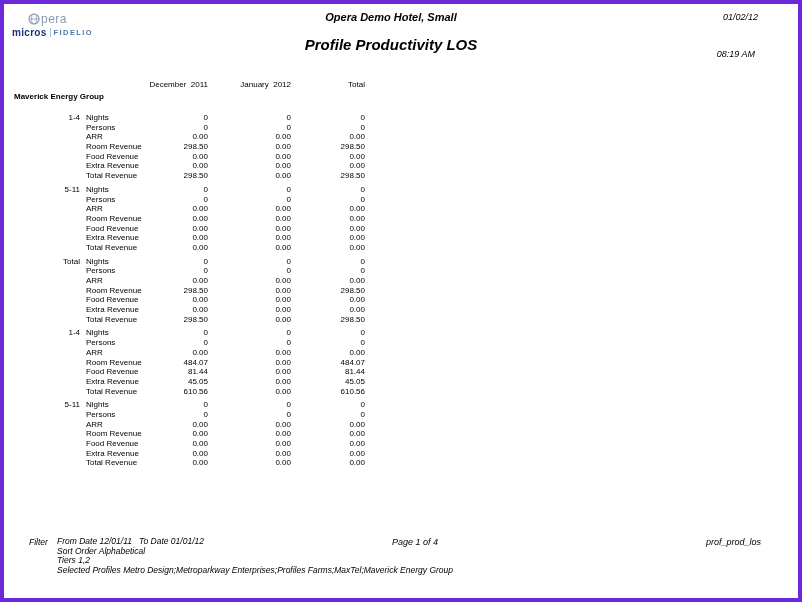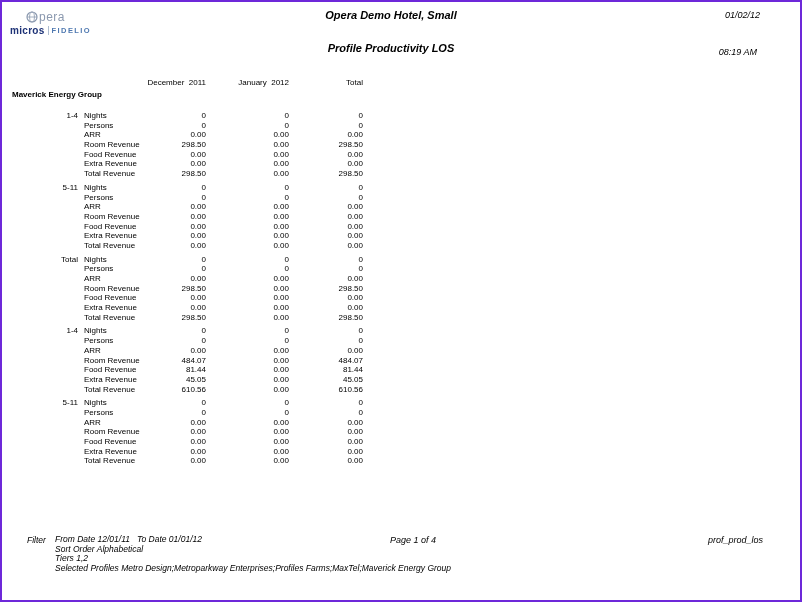--- a/index.html
+++ b/index.html
@@ -1,33 +1,33 @@
 <!DOCTYPE html>
 <html><head>
 <meta charset="utf-8">
 <style>
   html,body { margin:0; padding:0; background:#888; }
   .page {
     position:relative; width:802px; height:602px; box-sizing:border-box;
-    background:#fff; border:2px solid #6d28d9; overflow:hidden;
+    background:#fff; border:4px solid #6d28d9; overflow:hidden;
     font-family:"Liberation Sans", sans-serif; color:#000;
   }
   
   .logo { position:absolute; left:8px; top:8px; }
   .opera-row { margin-left:16px; display:flex; align-items:center; gap:1px; color:#8b99af; }
   .opera-word { font-size:12px; letter-spacing:0.5px; }
   .micros-row { margin-top:1px; display:flex; align-items:center; }
   .micros { color:#1d3276; font-weight:bold; font-size:10px; letter-spacing:0.3px; }
   .logo-divider { width:1px; height:9px; background:#aebdd0; margin:0 3px; }
   .fidelio { color:#4e78b0; font-size:7.5px; font-weight:bold; letter-spacing:1.4px; }
   
   .hotel-name { position:absolute; top:7px; left:0; right:20px; text-align:center;
     font-size:11px; font-weight:bold; font-style:italic; }
-  .report-title { position:absolute; top:40px; left:0; right:20px; text-align:center;
-    font-size:11px; font-weight:bold; font-style:italic; }
+  .report-title { position:absolute; top:32px; left:0; right:20px; text-align:center;
+    font-size:15px; font-weight:bold; font-style:italic; }
   .header-date { position:absolute; top:8px; right:40px; font-size:9px; font-style:italic; }
   .header-time { position:absolute; top:45px; right:43px; font-size:9px; font-style:italic; }
   
   .report-table { position:absolute; left:0; top:76px; width:365px; }
   .col-heads { position:relative; height:12px; font-size:8px; font-weight:normal; }
   .col-heads span { position:absolute; top:0; white-space:pre; }
   .ch-1 { right:161px; } .ch-2 { right:78px; } .ch-3 { right:4px; }
   .group-name { font-size:8px; font-weight:bold; line-height:10px; margin:0 0 11px 10px; }
   .tier-block { margin-bottom:4px; }
   .metric-row { display:grid; grid-template-columns:76px 74px 54px 83px 74px;

